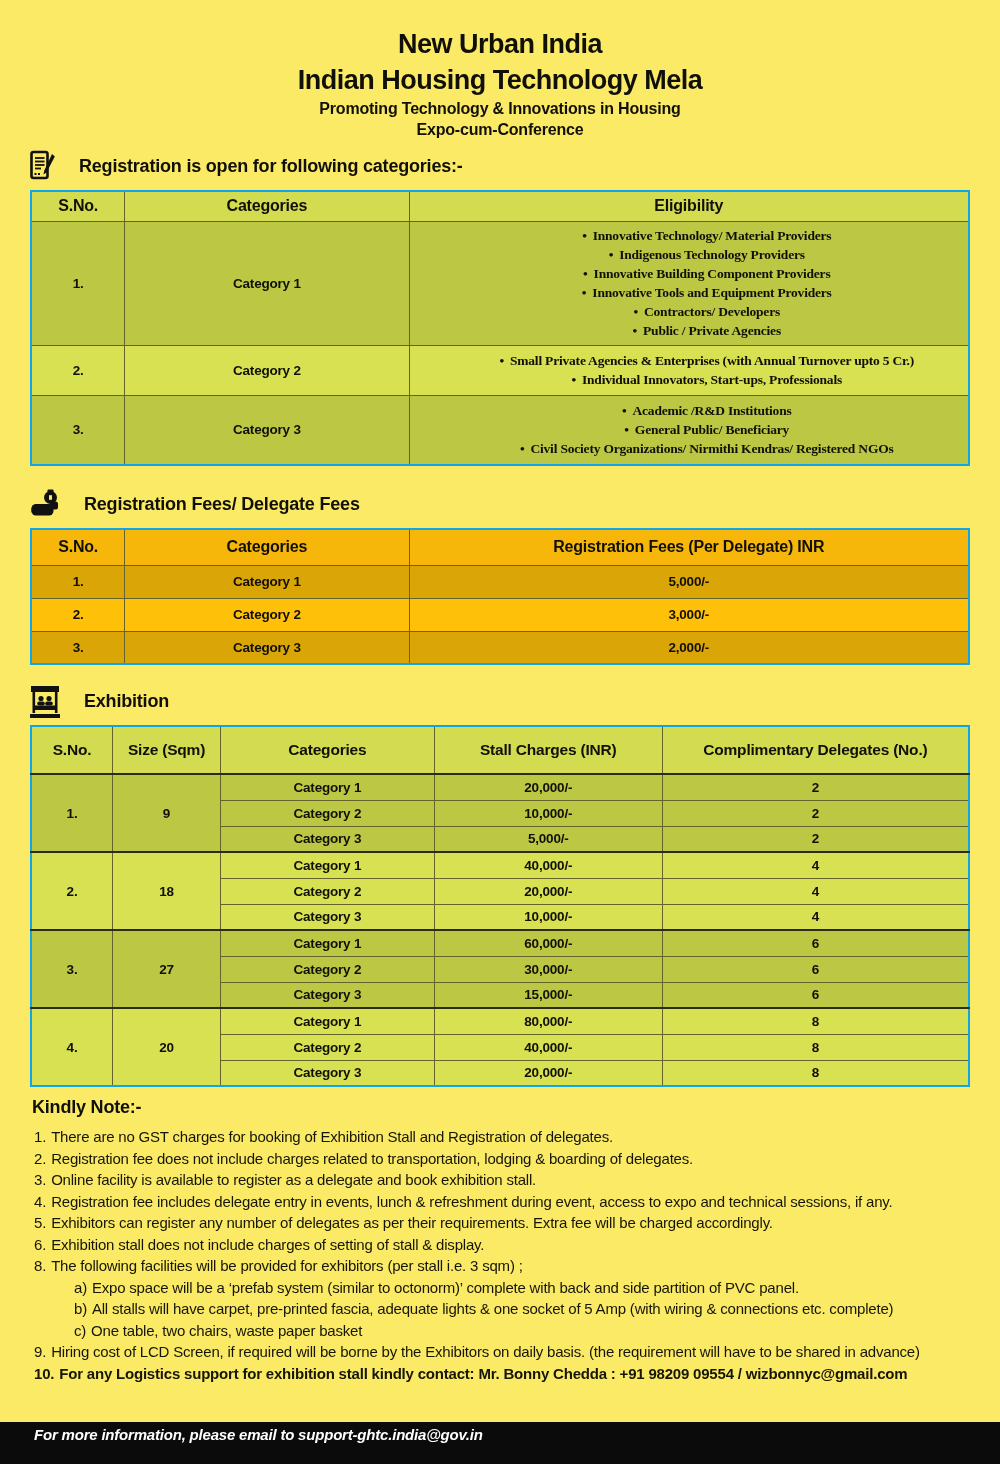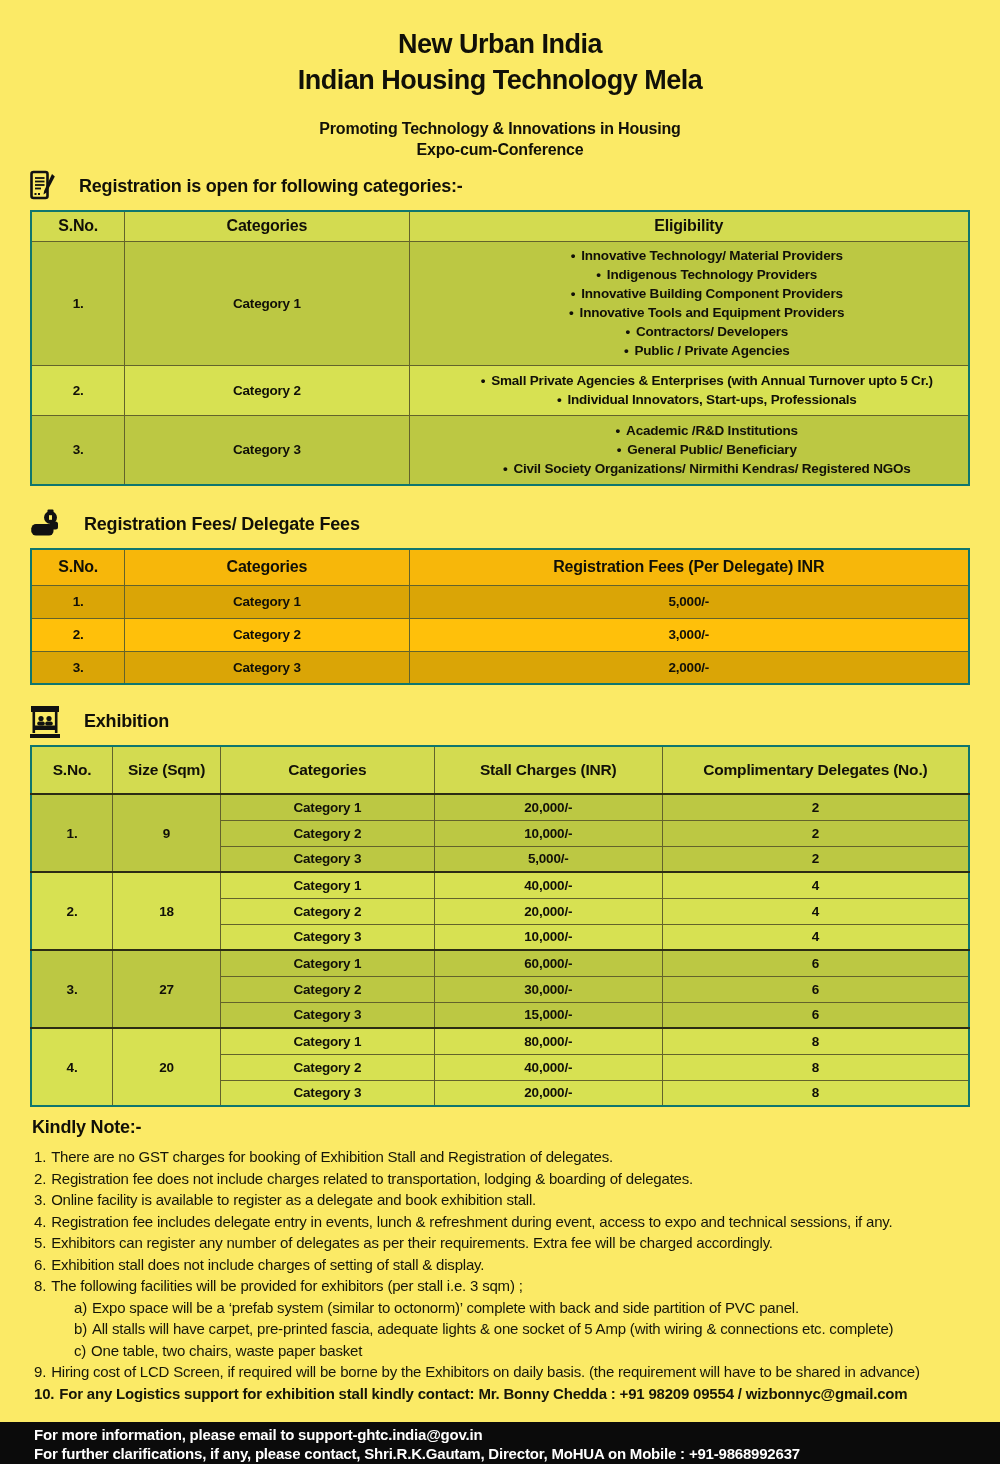--- a/index.html
+++ b/index.html
@@ -9,51 +9,51 @@
     background: #FBEA66;
     font-family: "Liberation Sans", sans-serif;
     color: #111008;
     position: relative;
     overflow: hidden;
     letter-spacing: -0.2px;
   }
   
   .header { text-align: center; padding-top: 26px; }
   .title { font-size: 27px; font-weight: 700; line-height: 36px; letter-spacing: -0.5px; }
-  .subtitle-wrap { margin-top: 20px; }
+  .subtitle-wrap { margin-top: 0; }
   .subtitle { font-size: 16px; font-weight: 700; line-height: 21px; }
   
   .sec-heading {
     display: flex; align-items: center; gap: 24px;
     margin: 8px 0 6px 30px; height: 36px;
   }
   .sec-heading.mt20 { margin-top: 20px; }
   .sec-heading.mt18 { margin-top: 18px; }
   .sec-heading .icon { flex: 0 0 auto; display: flex; align-items: center; }
   .sec-label { font-size: 18px; font-weight: 700; }
   
   table.tbl {
     width: 940px; margin-left: 30px;
     border-collapse: collapse; table-layout: fixed;
-    border: 2px solid #0f766e;
+    border: 2px solid #0ea5e9;
   }
   table.tbl th, table.tbl td { border: 1px solid #63632b; text-align: center; vertical-align: middle; }
   table.tbl th { font-weight: 700; }
   table.tbl td { font-size: 13.5px; font-weight: 700; }
   
   .green-tbl th { background: #D3DB50; font-size: 16px; height: 30px; }
   tr.row-dark td, tr.g-dark td { background: #BCC843; }
   tr.row-light td, tr.g-light td { background: #D7E152; }
   
   #reg-table col.c1 { width: 10%; } #reg-table col.c2 { width: 30.3%; } #reg-table col.c3 { width: 59.7%; }
   #reg-tbody tr:nth-child(1) { height: 124px; }
   #reg-tbody tr:nth-child(2) { height: 50px; }
   #reg-tbody tr:nth-child(3) { height: 70px; }
   td.c-elig { text-align: left; }
-  ul.elig-list { list-style: none; padding: 4px 6px 4px 42px; }
+  ul.elig-list { list-style: none; padding: 4px 6px 4px 42px; font-family: Liberation Serif, serif; }
   ul.elig-list li { font-size: 13.5px; font-weight: 700; line-height: 19px; }
   ul.elig-list li::before { content: "\2022"; margin-right: 6px; }
   
   .fees-tbl { border: 2px solid #3a2e08; }
   .fees-tbl th, .fees-tbl td { border: 1px solid #6e5708; }
   .fees-tbl th { background: #F7B70A; font-size: 16px; height: 36px; }
   #fees-table col.c1 { width: 10%; } #fees-table col.c2 { width: 30.3%; } #fees-table col.c3 { width: 59.7%; }
   #fees-tbody tr { height: 33px; }
   tr.fee-dark td { background: #DAA506; }
   tr.fee-light td { background: #FFC00A; }
@@ -66,21 +66,21 @@
   
   .notes-section { margin: 10px 0 0 32px; }
   .notes-heading { font-size: 18px; font-weight: 700; margin-bottom: 8px; }
   .note { font-size: 15px; line-height: 21.5px; color: #161608; padding-left: 2px; }
   .note.indent { padding-left: 42px; }
   .note.bold .note-text, .note.bold .note-num { font-weight: 700; }
   .note-num { margin-right: 5px; }
   
   .footer {
     position: absolute; left: 0; bottom: 0; width: 1000px; height: 42px;
-    background: #0B0B0B; color: #ffffff; padding: 3px 0 0 34px;
+    background: #0B0B0B; color: #ffffff; padding: 3px 0 0 34px; font-style: italic;
   }
   .footer div { font-size: 15px; font-weight: 700; line-height: 19px; }
   svg .fill { fill: #111; }
 </style>
 </head>
 <body>
 
 <div class="header">
   <div class="title">New Urban India</div>
   <div class="title">Indian Housing Technology Mela</div>
@@ -323,14 +323,13 @@
       <div class="note indent"><span class="note-num">a)</span><span class="note-text">Expo space will be a ‘prefab system (similar to octonorm)’ complete with back and side partition of PVC panel.</span></div>
       <div class="note indent"><span class="note-num">b)</span><span class="note-text">All stalls will have carpet, pre-printed fascia, adequate lights &amp; one socket of 5 Amp (with wiring &amp; connections etc. complete)</span></div>
       <div class="note indent"><span class="note-num">c)</span><span class="note-text">One table, two chairs, waste paper basket</span></div>
       <div class="note"><span class="note-num">9.</span><span class="note-text">Hiring cost of LCD Screen, if required will be borne by the Exhibitors on daily basis. (the requirement will have to be shared in advance)</span></div>
       <div class="note bold"><span class="note-num">10.</span><span class="note-text">For any Logistics support for exhibition stall kindly contact: Mr. Bonny Chedda : +91 98209 09554 / wizbonnyc@gmail.com</span></div>
     </div>
 </div>
 
 <div class="footer">
   <div>For more information, please email to support-ghtc.india@gov.in</div>
-  <div>For further clarifications, if any, please contact, Shri.R.K.Gautam, Director, MoHUA on Mobile : +91-9868992637</div>
 </div>
 
 </body></html>

